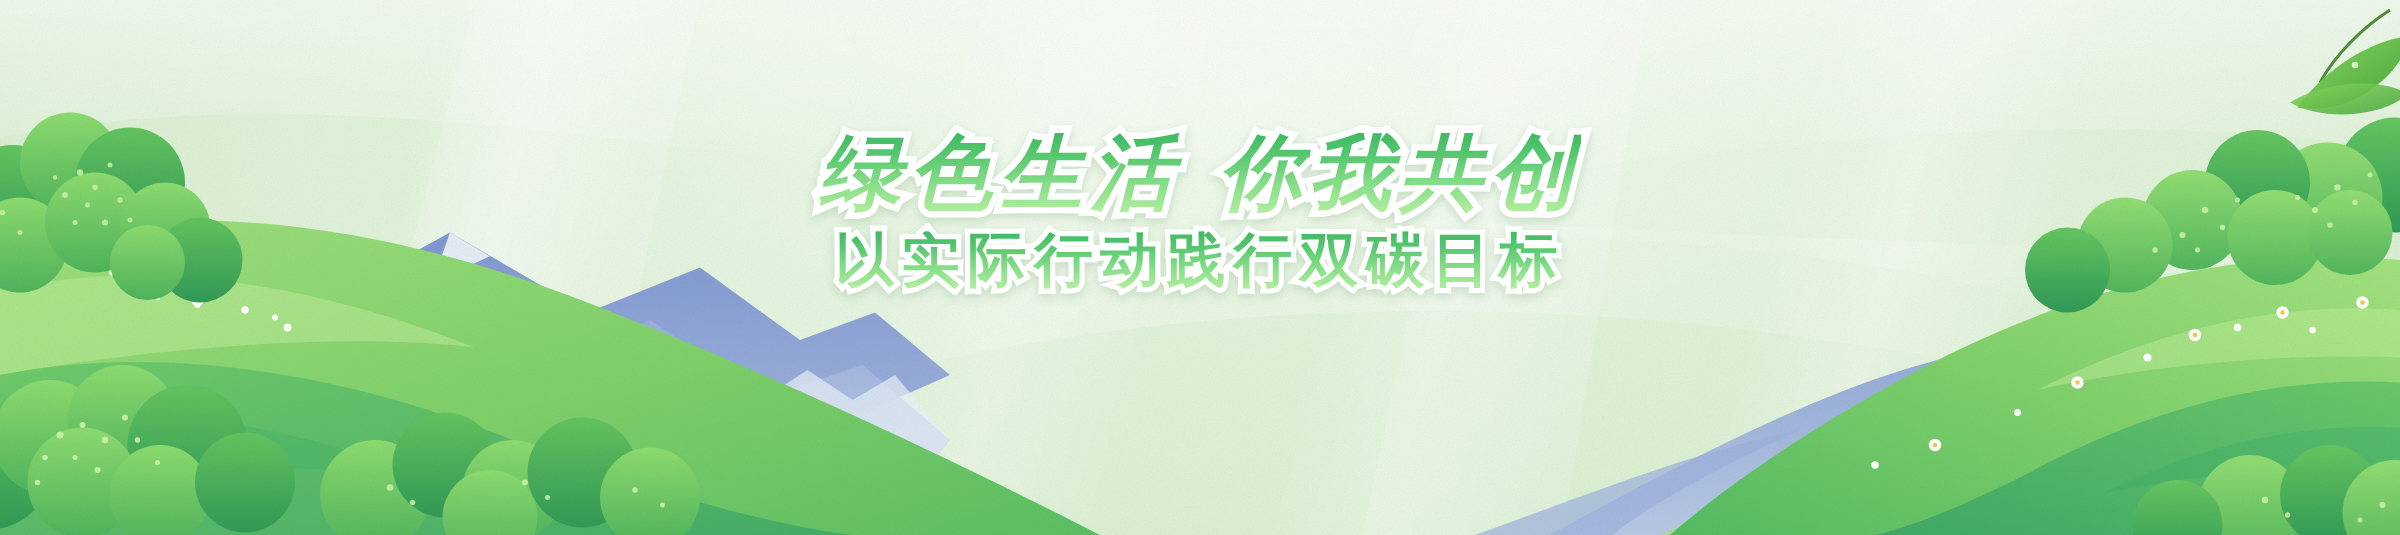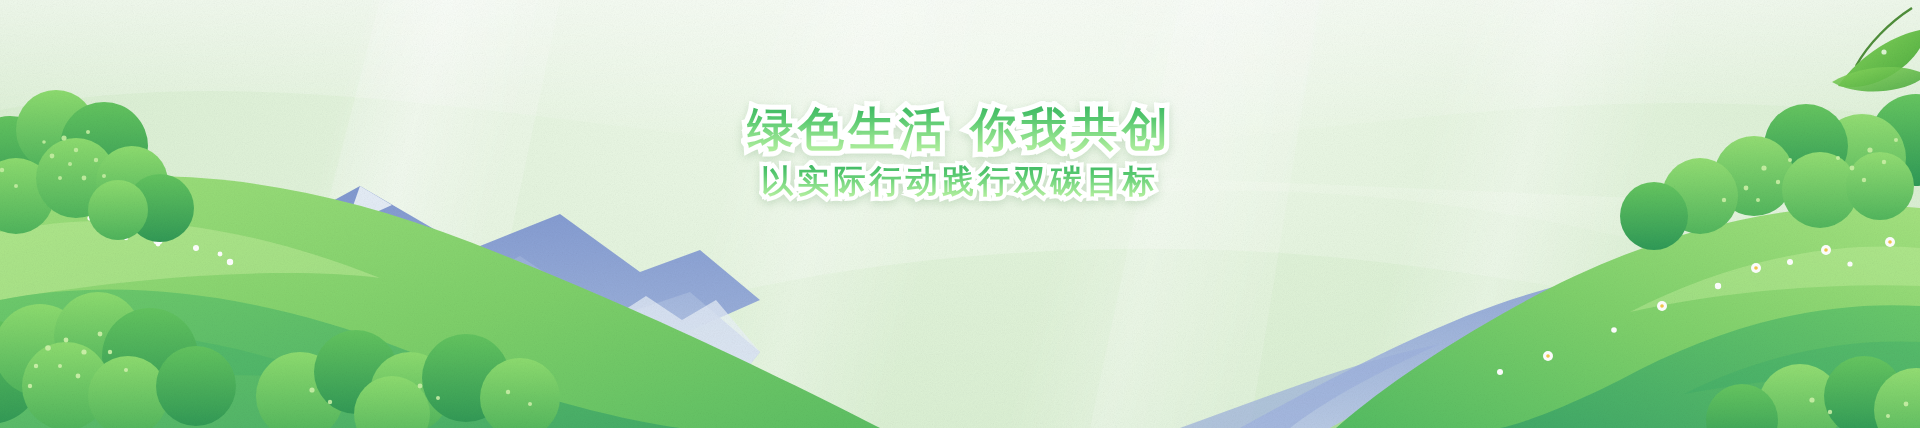--- a/index.html
+++ b/index.html
@@ -49,23 +49,23 @@
   .line::before{
     content:attr(data-txt);
     position:absolute;left:0;top:0;
     z-index:-1;
     color:transparent;
     -webkit-text-fill-color:transparent;
     -webkit-text-stroke:9px #ffffff;
     paint-order:stroke fill;
     filter:drop-shadow(0 3px 4px rgba(120,170,120,.30));
   }
-  #title{font-size:46px;}
+  #title{font-size:66px;font-style:italic;}
   #title::before{-webkit-text-stroke-width:10px;}
-  #subtitle{font-size:32px;margin-top:13px;letter-spacing:.13em;}
+  #subtitle{font-size:47px;margin-top:13px;letter-spacing:.13em;}
   #subtitle::before{-webkit-text-stroke-width:8px;}
 </style>
 </head>
 <body>
 
 <div id="banner">
 
   <div class="layer">
     <svg viewBox="0 0 1920 428" preserveAspectRatio="none">
       <defs>

